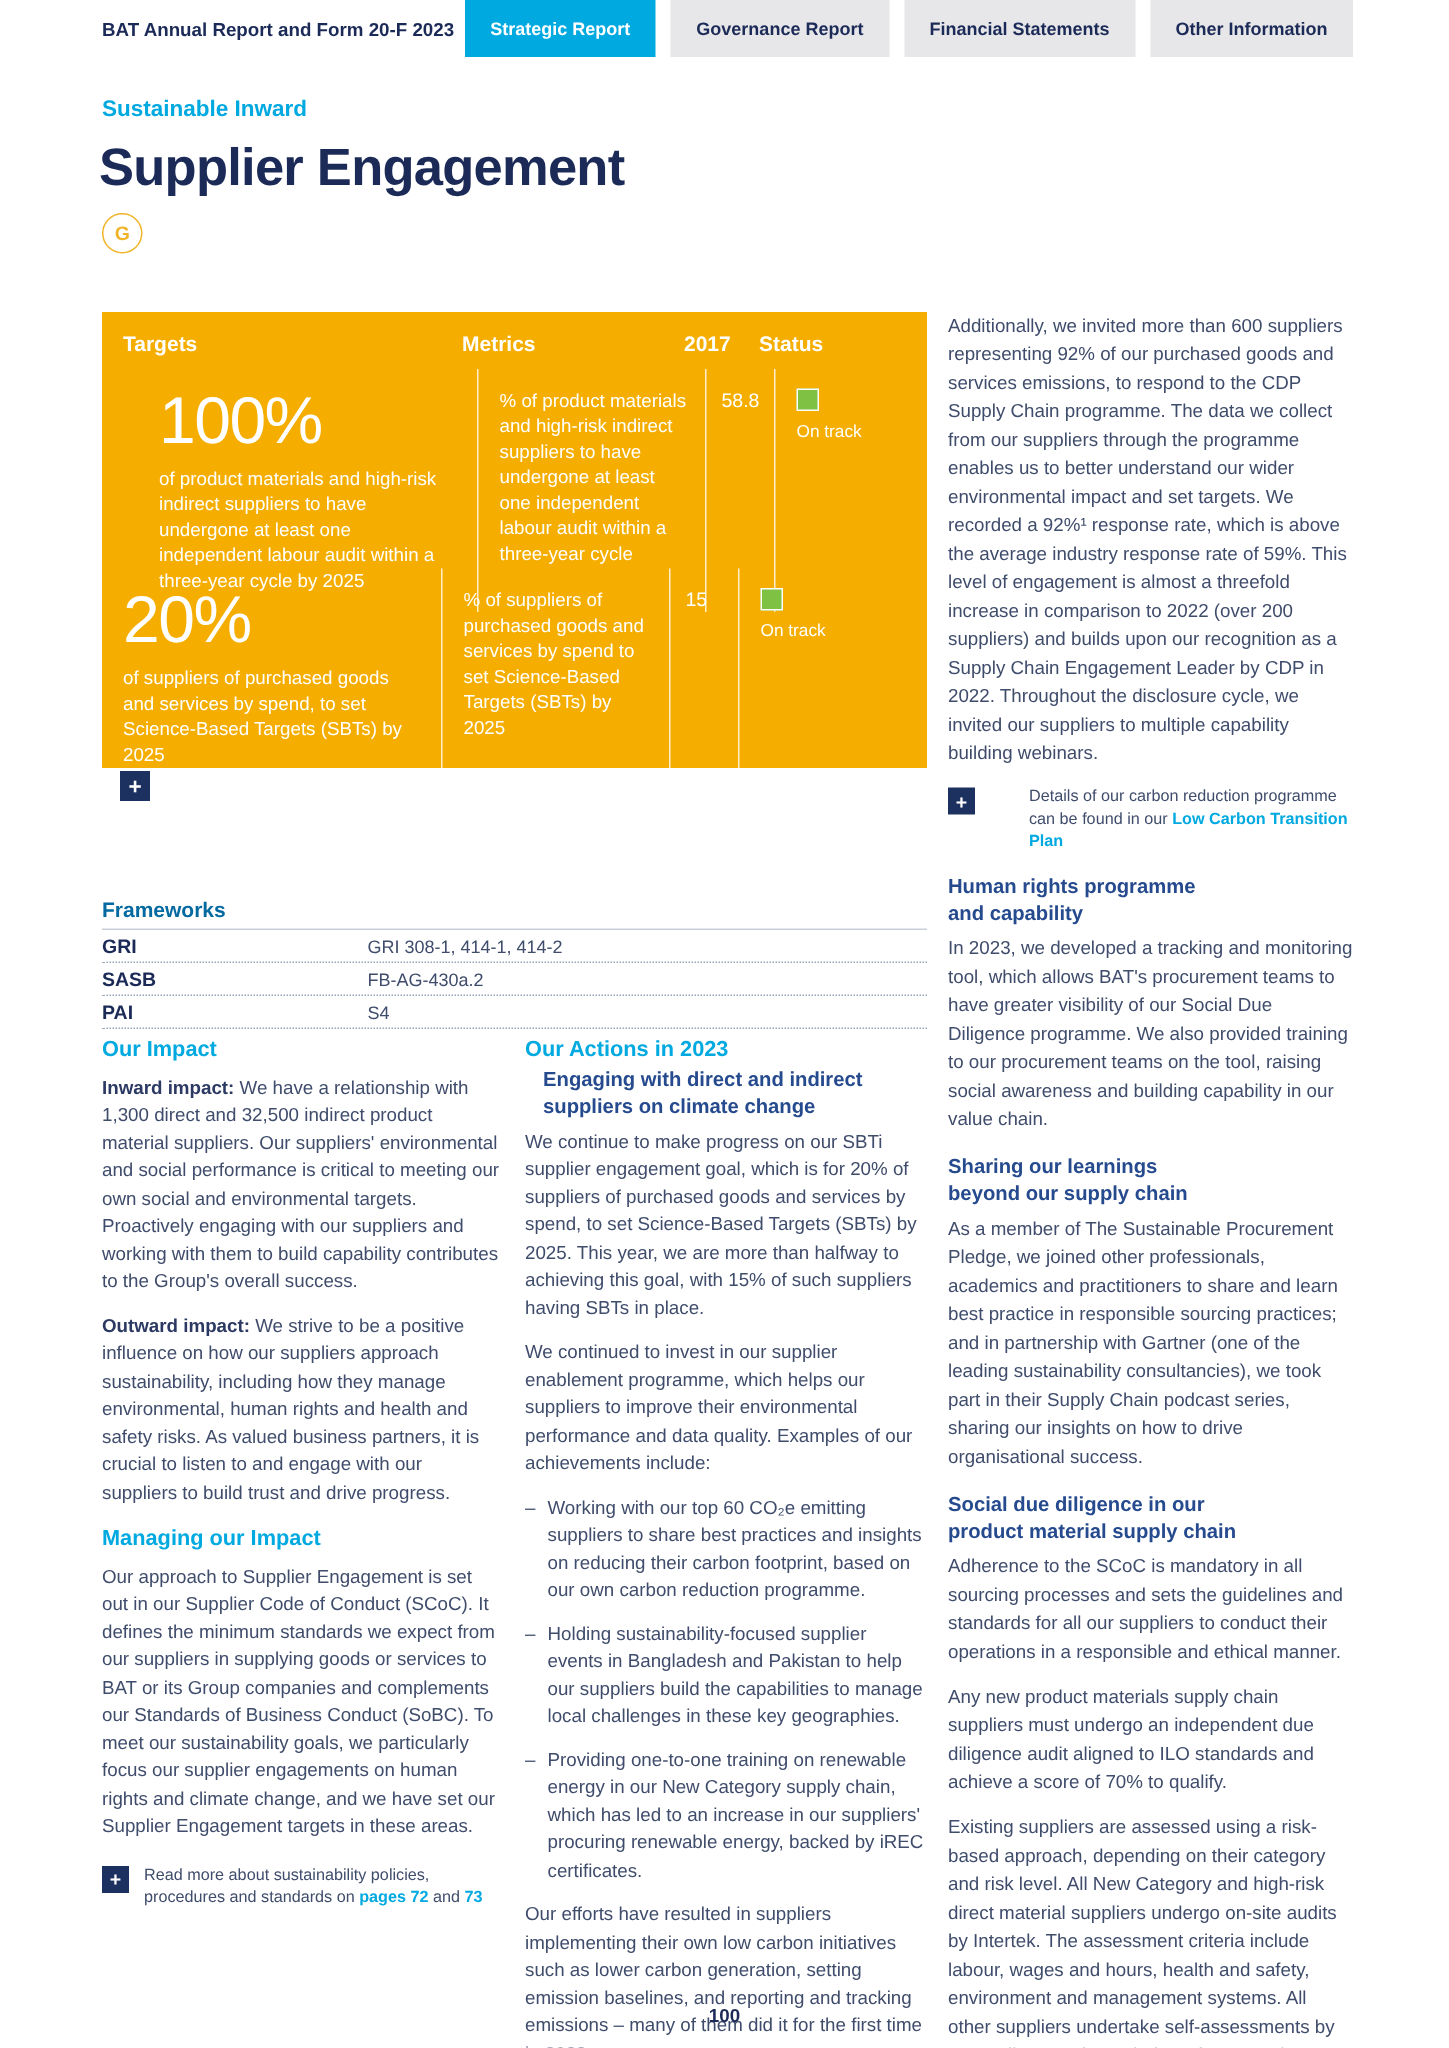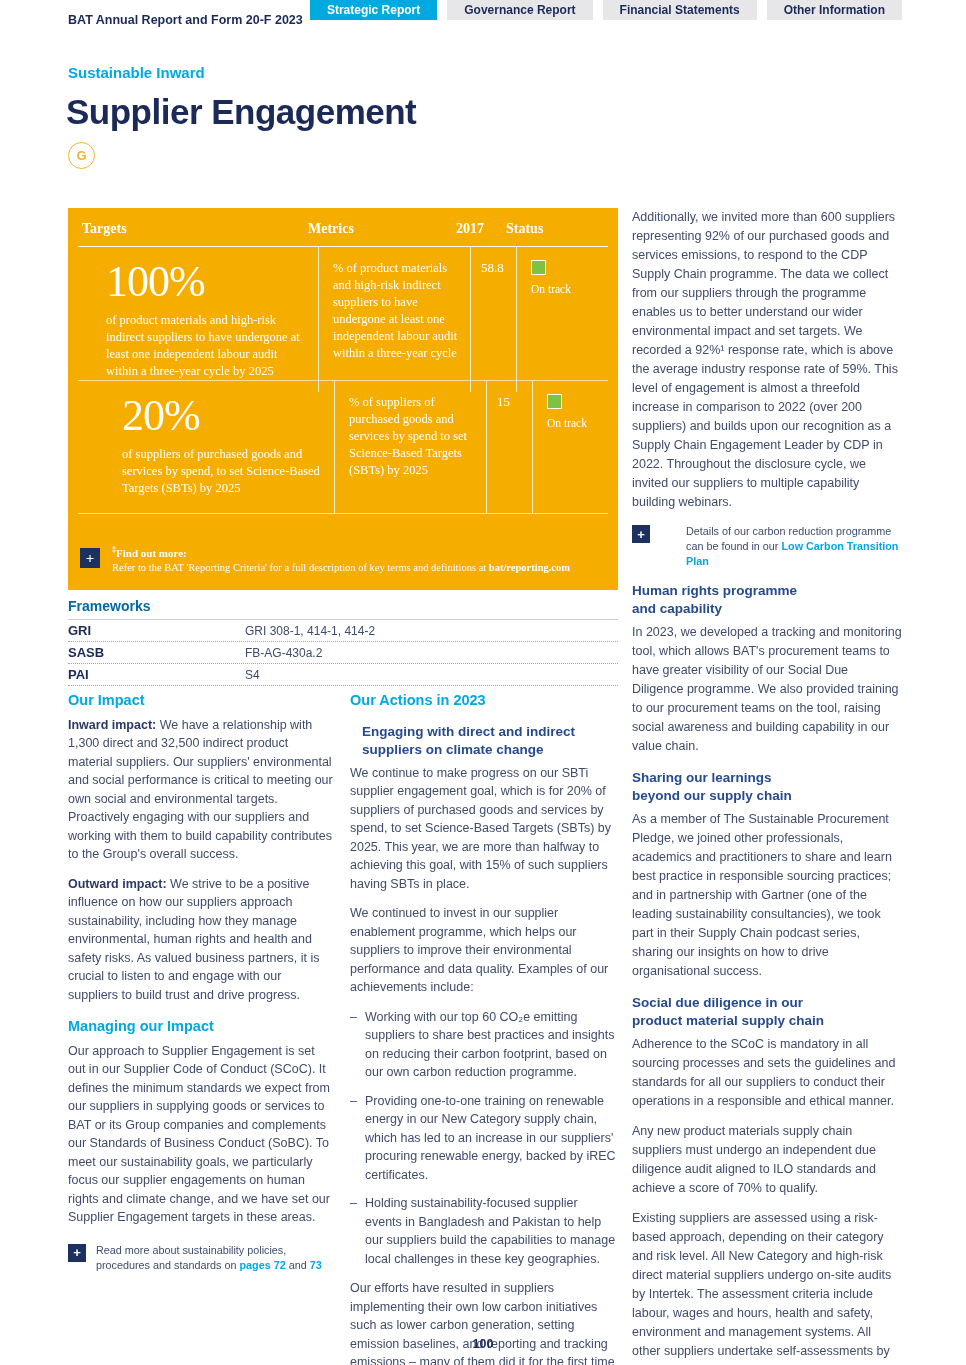--- a/index.html
+++ b/index.html
@@ -8,46 +8,46 @@
     width:966px; height:1365px;
     font-family:"Liberation Sans", sans-serif;
     background:#ffffff; color:#1b2a57;
   }
   .page { position:relative; width:966px; height:1365px; overflow:hidden; background:#fff; }
 
   
   .report-title { position:absolute; left:68px; top:13px; font-size:12.5px; font-weight:bold; color:#1b2a57; }
   .tabs { position:absolute; top:0; right:64px; display:flex; gap:10px; }
   .tab {
-    height:20px; display:flex; align-items:center; padding:0 17px;
+    height:38px; display:flex; align-items:center; padding:0 17px;
     font-size:12px; font-weight:bold; background:#e7e7e9; color:#1b2a57; cursor:pointer;
   }
   .tab.active { background:#00a9e0; color:#fff; }
 
   
   .eyebrow { position:absolute; left:68px; top:64px; font-size:15px; font-weight:bold; color:#00a9e0; }
   .page-title { position:absolute; left:66px; top:92px; font-size:35px; font-weight:bold; color:#1b2a57; letter-spacing:-0.5px; }
   .g-badge {
     position:absolute; left:68px; top:142px; width:27px; height:27px;
     border:1.5px solid #f0b429; border-radius:50%; color:#f0b429;
     font-size:13px; font-weight:bold; display:flex; align-items:center; justify-content:center;
   }
 
   
-  .targets { position:absolute; left:68px; top:208px; width:550px; height:382px;
-    background:#f5ae00; color:#fff; display:flex; flex-direction:column;font-family:Liberation Serif, serif; }
+  .targets { position:absolute; left:68px; top:208px; width:550px; height:304px;
+    background:#f5ae00; color:#fff; display:flex; flex-direction:column; }
   .t-grid { display:grid; grid-template-columns:226px 152px 46px 1fr; }
   .t-headrow { padding-top:13px; }
   .t-headrow .t-c { padding:0 12px 9px 14px; font-size:14px; font-weight:bold; }
   .hr { height:1px; background:rgba(255,255,255,0.95); margin:0 10px; }
   .hr.light { background:rgba(255,255,255,0.6); }
   .t-row .t-c { padding:13px 12px 12px 14px; }
   .t-row .t-c + .t-c { border-left:1px solid rgba(255,255,255,0.8); }
   .t-row1 { height:133px;margin-left:24px; }
-  .t-row2 { height:132px;padding-left:40px; }
+  .t-row2 { height:132px; }
   .big { font-size:44px; line-height:1.02; font-weight:normal; letter-spacing:-1px; margin-bottom:7px; }
   .t-desc { font-size:12.5px; line-height:17px; }
   .t-metric { font-size:12.5px; line-height:17px; }
   .t-year { font-size:13px; }
   .status-sq { width:15px; height:15px; background:#7fc142; border:1.5px solid #fff; display:block; margin-bottom:4px; }
   .status-label { font-size:11.5px; }
   .t-footnote { margin-top:auto; display:flex; gap:12px; align-items:flex-start; padding:0 14px 15px 12px; }
   .plus-box {
     width:20px; height:20px; background:#1d3160; color:#fff; flex:0 0 auto;
     display:flex; align-items:center; justify-content:center; margin-top:3px;
@@ -173,31 +173,31 @@
     <p><b>Outward impact:</b><span> We strive to be a positive influence on how our suppliers approach sustainability, including how they manage environmental, human rights and health and safety risks. As valued business partners, it is crucial to listen to and engage with our suppliers to build trust and drive progress.</span></p>
     <h3 class="section" style="margin-top:13px;">Managing our Impact</h3>
     <p>Our approach to Supplier Engagement is set out in our Supplier Code of Conduct (SCoC). It defines the minimum standards we expect from our suppliers in supplying goods or services to BAT or its Group companies and complements our Standards of Business Conduct (SoBC). To meet our sustainability goals, we particularly focus our supplier engagements on human rights and climate change, and we have set our Supplier Engagement targets in these areas.</p>
     <div class="note">
       <span class="plus-box"></span>
       <div class="note-text"><span>Read more about sustainability policies, procedures and standards on </span><span class="link">pages 72</span><span> and </span><span class="link">73</span></div>
     </div>
   </div>
 
   <div class="col col2">
-    <h3 class="section" style="margin-bottom:13px;">Our Actions in 2023</h3>
+    <h3 class="section" style="margin-bottom:1px;">Our Actions in 2023</h3>
     <h4 class="sub first">
       <span>Engaging with direct and indirect</span>
       <span>suppliers on climate change</span>
     </h4>
     <p>We continue to make progress on our SBTi supplier engagement goal, which is for 20% of suppliers of purchased goods and services by spend, to set Science-Based Targets (SBTs) by 2025. This year, we are more than halfway to achieving this goal, with 15% of such suppliers having SBTs in place.</p>
     <p>We continued to invest in our supplier enablement programme, which helps our suppliers to improve their environmental performance and data quality. Examples of our achievements include:</p>
     <ul class="bullets">
       <li>Working with our top 60 CO₂e emitting suppliers to share best practices and insights on reducing their carbon footprint, based on our own carbon reduction programme.</li>
+      <li>Holding sustainability-focused supplier events in Bangladesh and Pakistan to help our suppliers build the capabilities to manage local challenges in these key geographies.</li>
       <li>Providing one-to-one training on renewable energy in our New Category supply chain, which has led to an increase in our suppliers' procuring renewable energy, backed by iREC certificates.</li>
-      <li>Holding sustainability-focused supplier events in Bangladesh and Pakistan to help our suppliers build the capabilities to manage local challenges in these key geographies.</li>
     </ul>
     <p>Our efforts have resulted in suppliers implementing their own low carbon initiatives such as lower carbon generation, setting emission baselines, and reporting and tracking emissions – many of them did it for the first time in 2023.</p>
   </div>
 
   <div class="col col3">
     <p>Additionally, we invited more than 600 suppliers representing 92% of our purchased goods and services emissions, to respond to the CDP Supply Chain programme. The data we collect from our suppliers through the programme enables us to better understand our wider environmental impact and set targets. We recorded a 92%¹ response rate, which is above the average industry response rate of 59%. This level of engagement is almost a threefold increase in comparison to 2022 (over 200 suppliers) and builds upon our recognition as a Supply Chain Engagement Leader by CDP in 2022. Throughout the disclosure cycle, we invited our suppliers to multiple capability building webinars.</p>
     <div class="note" style="margin-top:12px; margin-bottom:0;gap:36px;">
       <span class="plus-box"></span>
       <div class="note-text"><span>Details of our carbon reduction programme can be found in our </span><span class="link">Low Carbon Transition Plan</span></div>
     </div>

